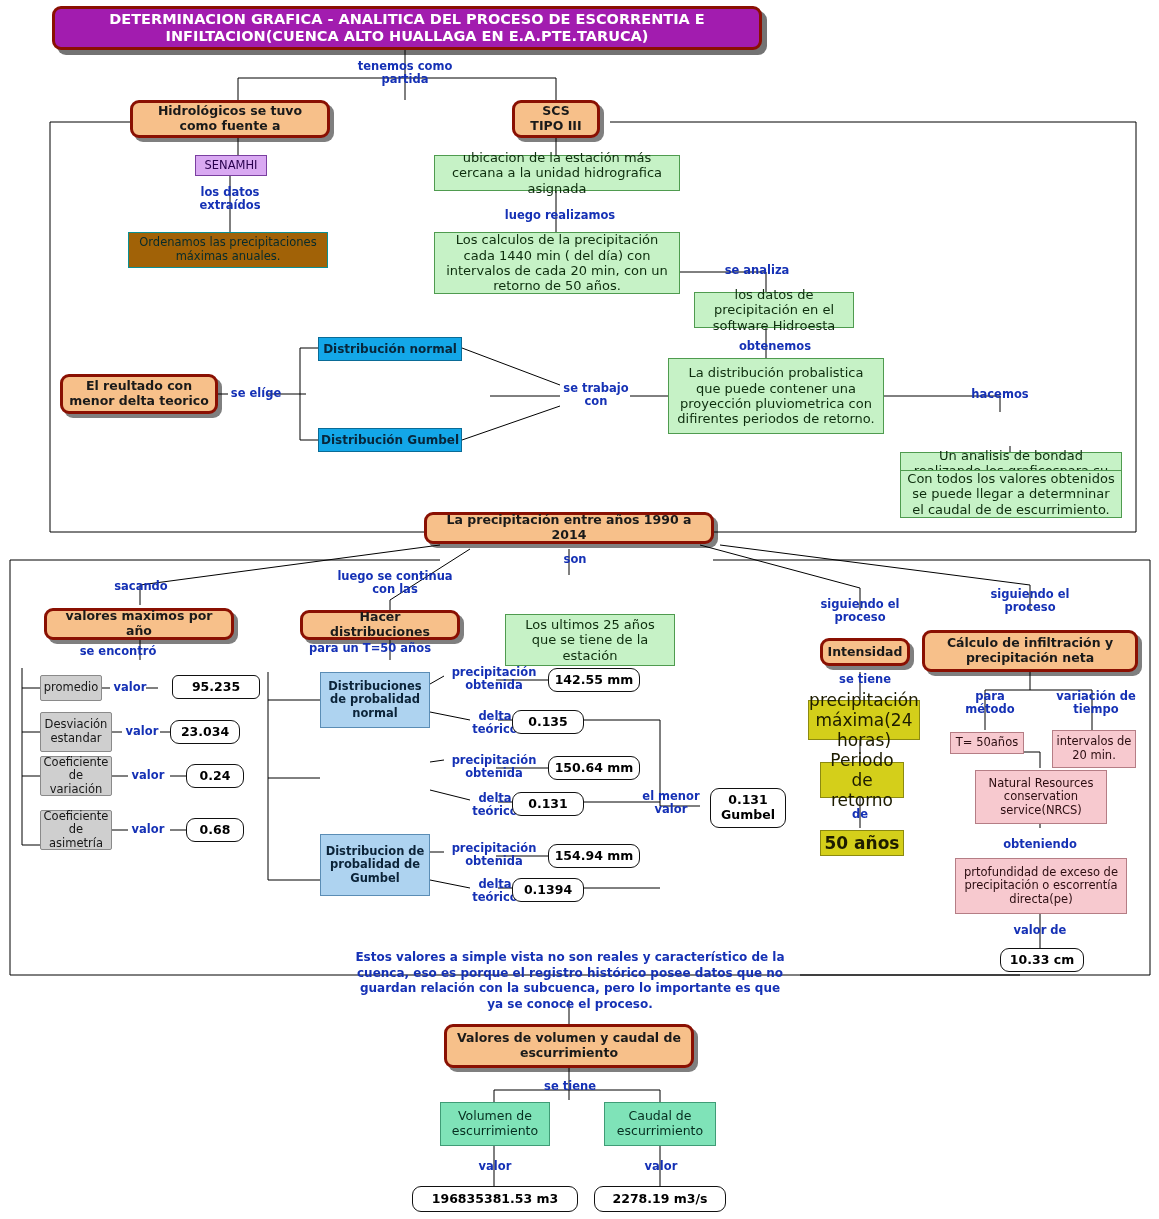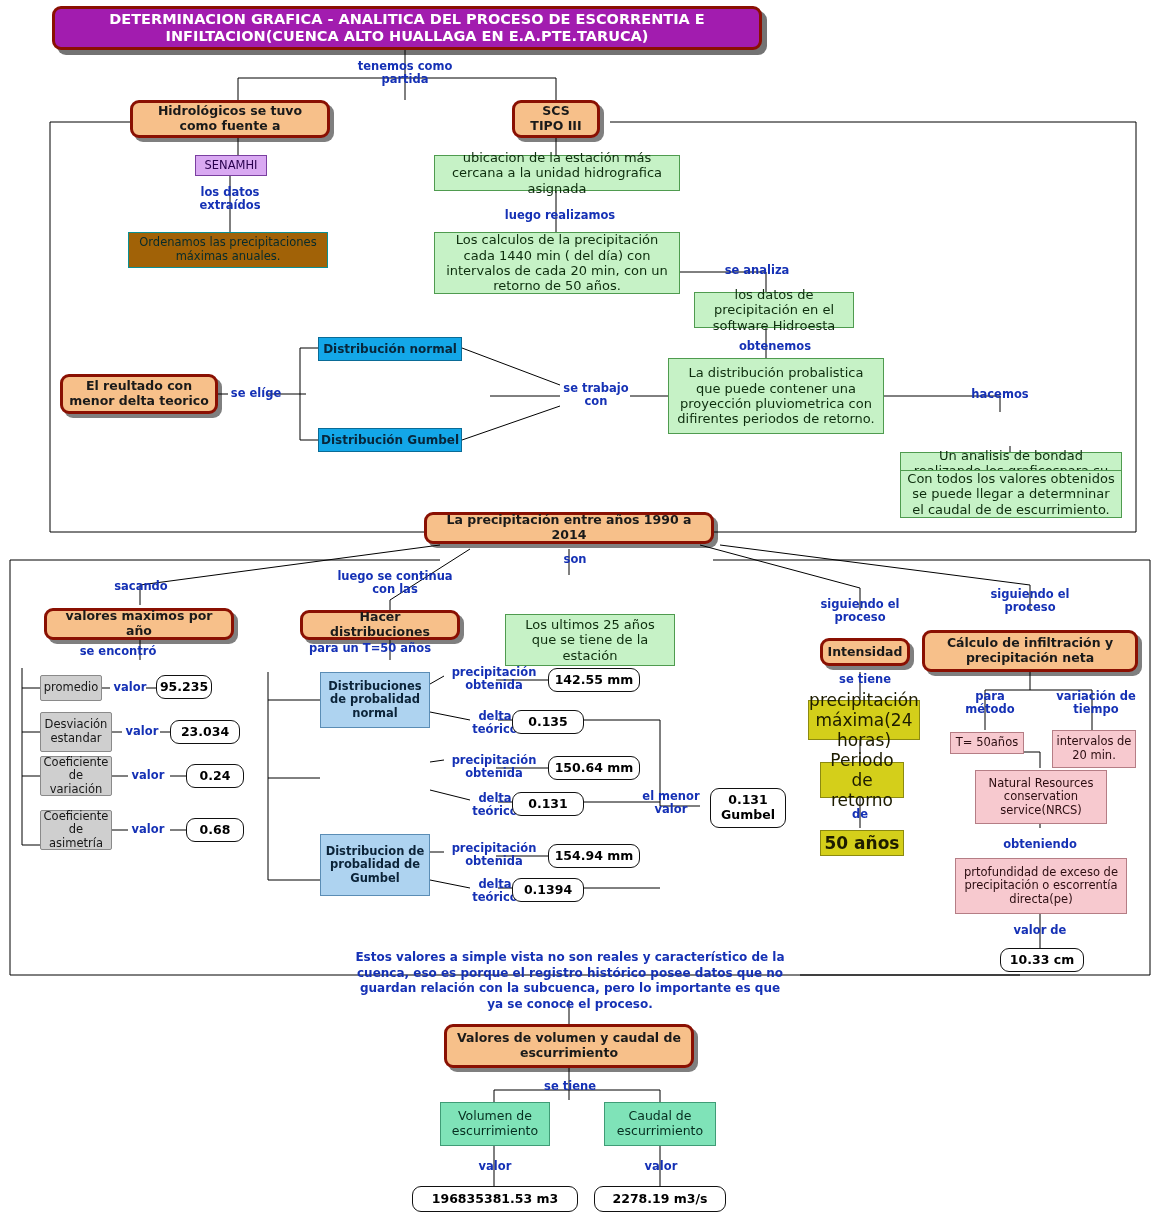--- a/index.html
+++ b/index.html
@@ -341,21 +341,21 @@
   <div class="label" style="left:68px;top:645px;width:100px;">
     <span>se encontró</span>
   </div>
 
   <div class="node n-gray" style="left:40px;top:675px;width:62px;height:26px;">
     <span>promedio</span>
   </div>
   <div class="label" style="left:108px;top:681px;width:44px;">
     <span>valor</span>
   </div>
-  <div class="node n-white" style="left:156px;top:675px;width:56px;height:24px;">
+  <div class="node n-white" style="left:172px;top:675px;width:88px;height:24px;border-radius:6px;">
     <span>95.235</span>
   </div>
 
   <div class="node n-gray" style="left:40px;top:712px;width:72px;height:40px;padding:1px 3px;">
     <span>Desviación estandar</span>
   </div>
   <div class="label" style="left:120px;top:725px;width:44px;">
     <span>valor</span>
   </div>
   <div class="node n-white" style="left:170px;top:720px;width:70px;height:24px;">

